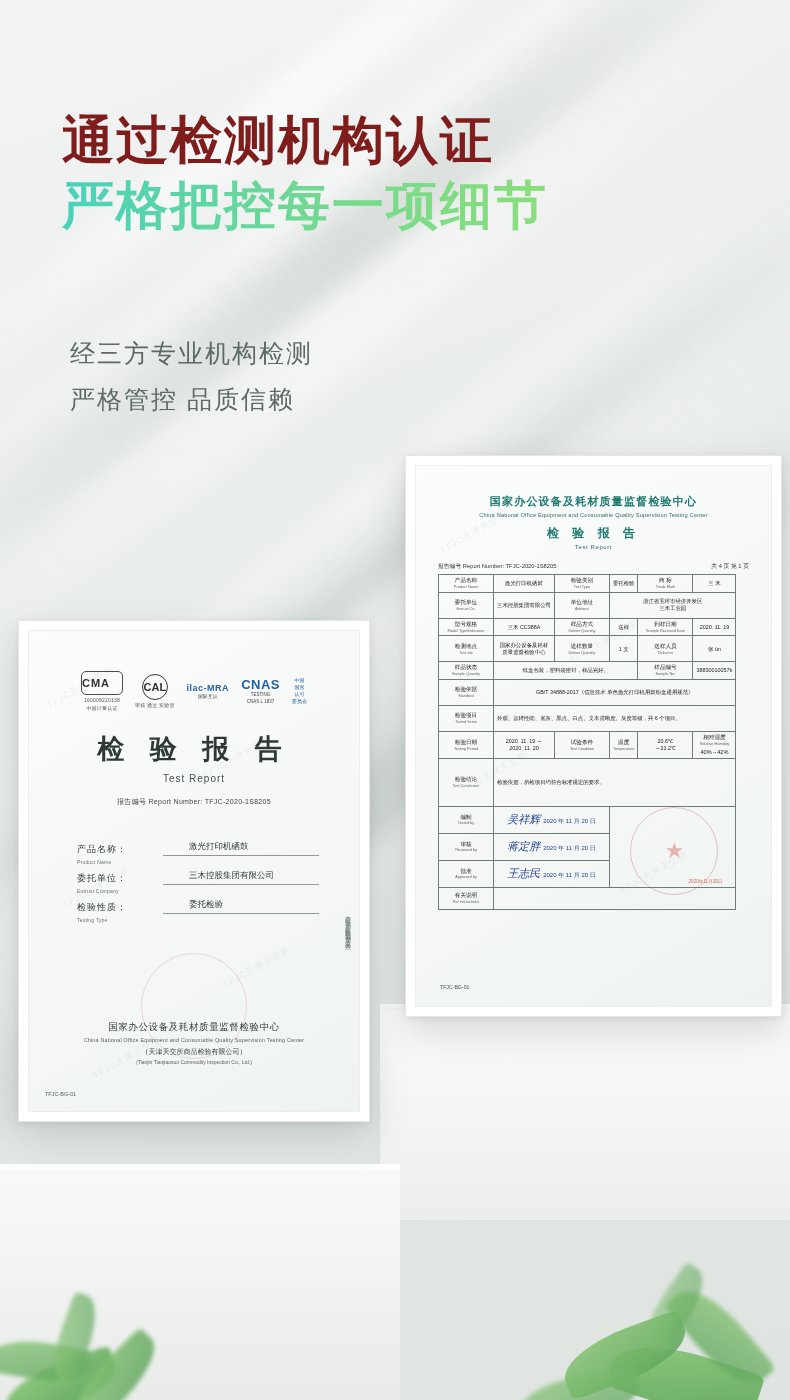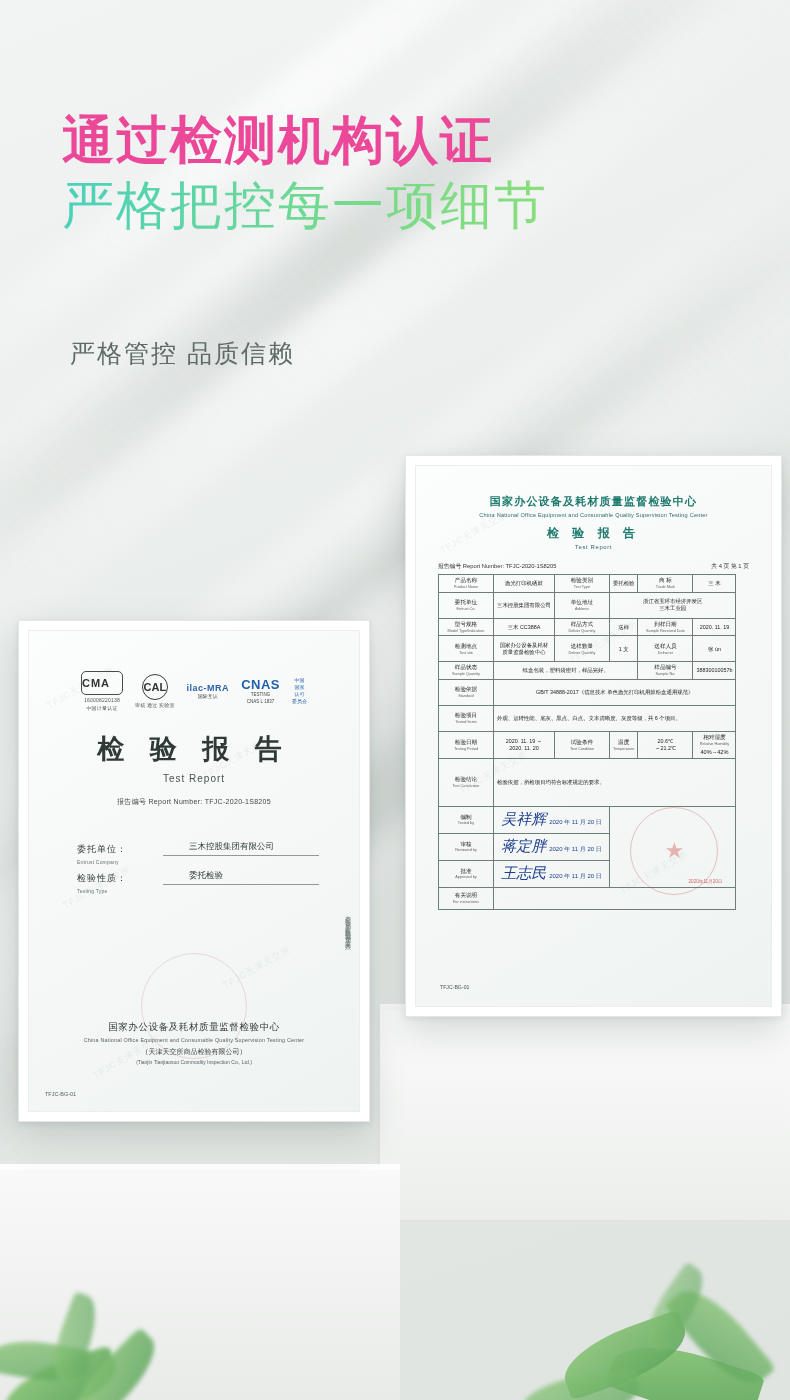--- a/index.html
+++ b/index.html
@@ -19,22 +19,22 @@
   .s5{width:1300px;height:90px;left:-300px;top:620px;opacity:.35;}
   .s6{width:1300px;height:40px;left:-280px;top:840px;opacity:.3;}
   .shadowband{position:absolute;background:linear-gradient(90deg,rgba(150,160,155,0) 0%,rgba(140,152,146,.22) 50%,rgba(150,160,155,0) 100%);
           transform:rotate(-38deg);filter:blur(14px);}
   .b1{width:1200px;height:60px;left:-250px;top:215px;}
   .b2{width:1300px;height:46px;left:-280px;top:560px;}
   .b3{width:1400px;height:80px;left:-320px;top:760px;}
 
   
   .headline{position:absolute;left:62px;top:108px;z-index:5;}
-  .h-line1{font-size:52px;font-weight:bold;letter-spacing:2px;color:#ec4899;line-height:1.25;white-space:nowrap;}
-  .h-line2{font-size:52px;font-weight:normal;letter-spacing:2px;line-height:1.25;white-space:nowrap;
+  .h-line1{font-size:52px;font-weight:bold;letter-spacing:2px;color:#7f1d1d;line-height:1.25;white-space:nowrap;}
+  .h-line2{font-size:52px;font-weight:bold;letter-spacing:2px;line-height:1.25;white-space:nowrap;
            background:linear-gradient(90deg,#4ad1bb 0%,#74d98f 55%,#8ade7c 100%);
            -webkit-background-clip:text;background-clip:text;color:transparent;}
   .subhead{position:absolute;left:70px;top:330px;z-index:5;color:#5d6a66;}
   .sub-line{font-size:25px;letter-spacing:2px;line-height:1.85;white-space:nowrap;}
 
   
   .podium{position:absolute;background:#f6f7f6;}
   .podium-right{left:380px;top:1010px;width:410px;height:210px;
      background:linear-gradient(180deg,#fafbfa 0%,#eceeec 100%);
      box-shadow:0 -2px 6px rgba(0,0,0,.04);}
@@ -92,21 +92,21 @@
   .cr-h3{font-size:12px;color:#1f7a6e;font-weight:bold;letter-spacing:5px;margin-top:7px;}
   .cr-h4{font-size:6px;color:#2f6a62;margin-top:2px;letter-spacing:.6px;}
   .cr-meta{position:absolute;top:96px;left:22px;right:22px;display:flex;justify-content:space-between;font-size:5.8px;color:#333;}
   table.cr{position:absolute;top:108px;left:22px;right:22px;border-collapse:collapse;table-layout:fixed;}
   table.cr td{border:.6px solid #6f7d79;padding:2px 3px;font-size:5.4px;color:#222;line-height:1.25;vertical-align:middle;}
   td.lab{width:48px;text-align:center;background:transparent;}
   .cn{font-size:5.6px;display:block;}
   .en{font-size:3.8px;color:#5d6763;display:block;margin-top:1px;}
   .ctr{text-align:center;}
   .tall{height:26px;}
-  .sig{font-family:"Liberation Serif", serif;color:#1e3f8f;font-size:15px;font-style:italic;}
+  .sig{font-family:"Liberation Serif", serif;color:#1e3f8f;font-size:11px;font-style:italic;}
   .sigdate{color:#1e3f8f;font-size:6px;}
   .cr-stamp{position:absolute;right:40px;bottom:96px;width:86px;height:86px;border-radius:50%;border:1.8px solid rgba(200,60,55,.45);
             display:flex;align-items:center;justify-content:center;opacity:.65;}
   .cr-star{color:rgba(200,60,55,.55);font-size:22px;}
   .cr-code{position:absolute;left:24px;bottom:16px;font-size:5.2px;color:#4a5451;}
 
   
   .plant{position:absolute;bottom:0;pointer-events:none;}
   .leaf{position:absolute;background:linear-gradient(160deg,#8fc97a,#5ba35c);border-radius:60% 10% 60% 10%;opacity:.95;}
   .blur{filter:blur(2px);}
@@ -124,20 +124,21 @@
   <div class="streak s5"></div>
   <div class="shadowband b3"></div>
   <div class="streak s6"></div>
 </div>
 
 <div class="headline">
   <div class="h-line1">通过检测机构认证</div>
   <div class="h-line2">严格把控每一项细节</div>
 </div>
 <div class="subhead">
+  <div class="sub-line">经三方专业机构检测</div>
   <div class="sub-line">严格管控 品质信赖</div>
 </div>
 
 <div class="podium-right-top"></div>
 <div class="podium podium-right"></div>
 <div class="podium-left-top"></div>
 <div class="podium podium-left"></div>
 
 <div class="frame" id="cert-right">
   <div class="frame-inner">
@@ -370,20 +371,27 @@
     <div class="cl-title">检 验 报 告</div>
     <div class="cl-title-en">Test Report</div>
     <div class="cl-rep">
       <span>报告编号 Report Number:</span>
       <span>TFJC-2020-1S8205</span>
     </div>
 
     <div class="cl-fields">
       <div>
         <div class="cl-row">
+          <div class="cl-lab">产品名称：</div>
+          <div class="cl-val">激光打印机硒鼓</div>
+        </div>
+        <div class="cl-lab-en">Product  Name</div>
+      </div>
+      <div>
+        <div class="cl-row">
           <div class="cl-lab">委托单位：</div>
           <div class="cl-val">三木控股集团有限公司</div>
         </div>
         <div class="cl-lab-en">Entrust Company</div>
       </div>
       <div>
         <div class="cl-row">
           <div class="cl-lab">检验性质：</div>
           <div class="cl-val">委托检验</div>
         </div>

